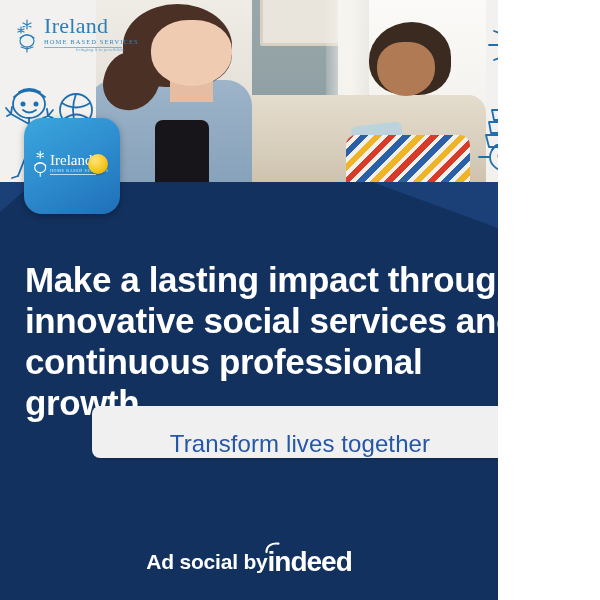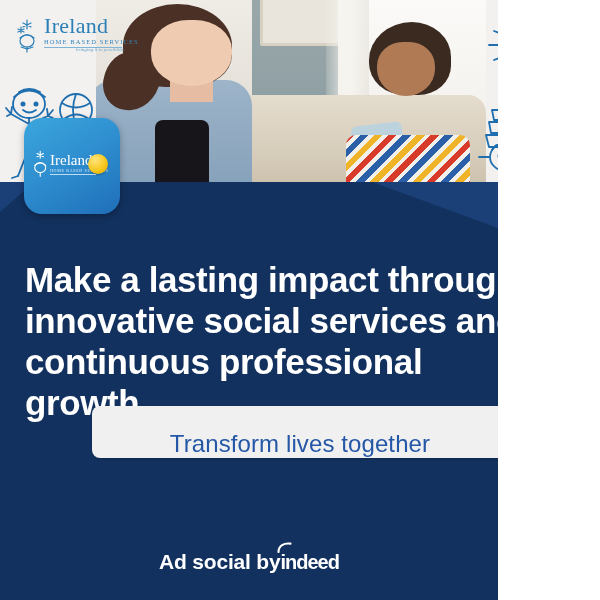--- a/index.html
+++ b/index.html
@@ -267,21 +267,21 @@
     z-index: 3;
   }
   .footer .powered-text {
     font-size: 21px;
     font-weight: bold;
     color: #ffffff;
     letter-spacing: -0.2px;
   }
   .footer .indeed-mark {
     position: relative;
-    font-size: 20px;
+    font-size: 28px;
     font-weight: bold;
     color: #ffffff;
     letter-spacing: -1px;
     line-height: 26px;
   }
   .footer .indeed-arc {
     position: absolute;
     left: -3px; top: -7px;
     width: 15px; height: 11px;
   }

